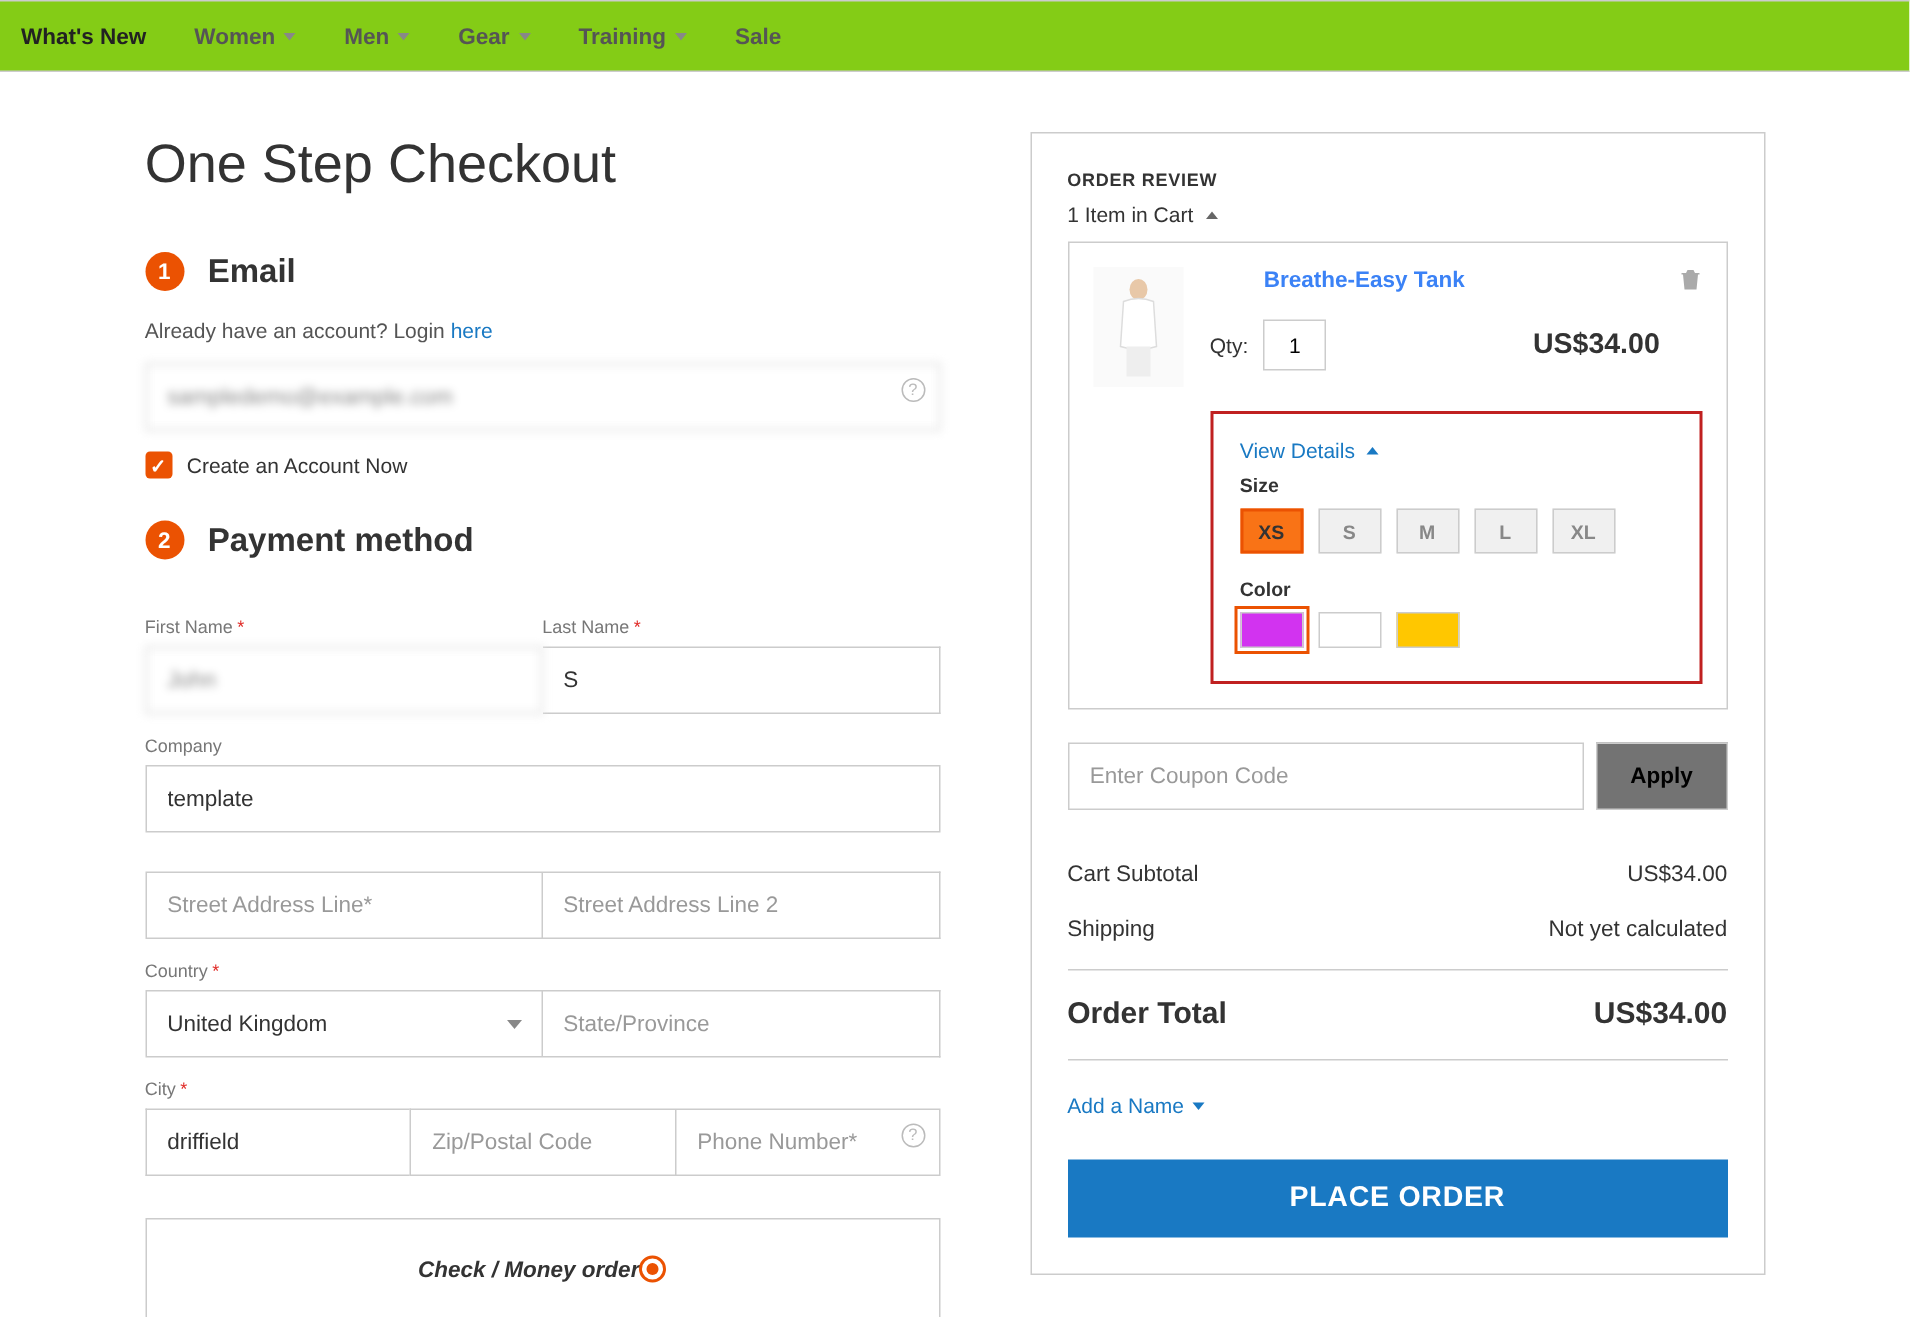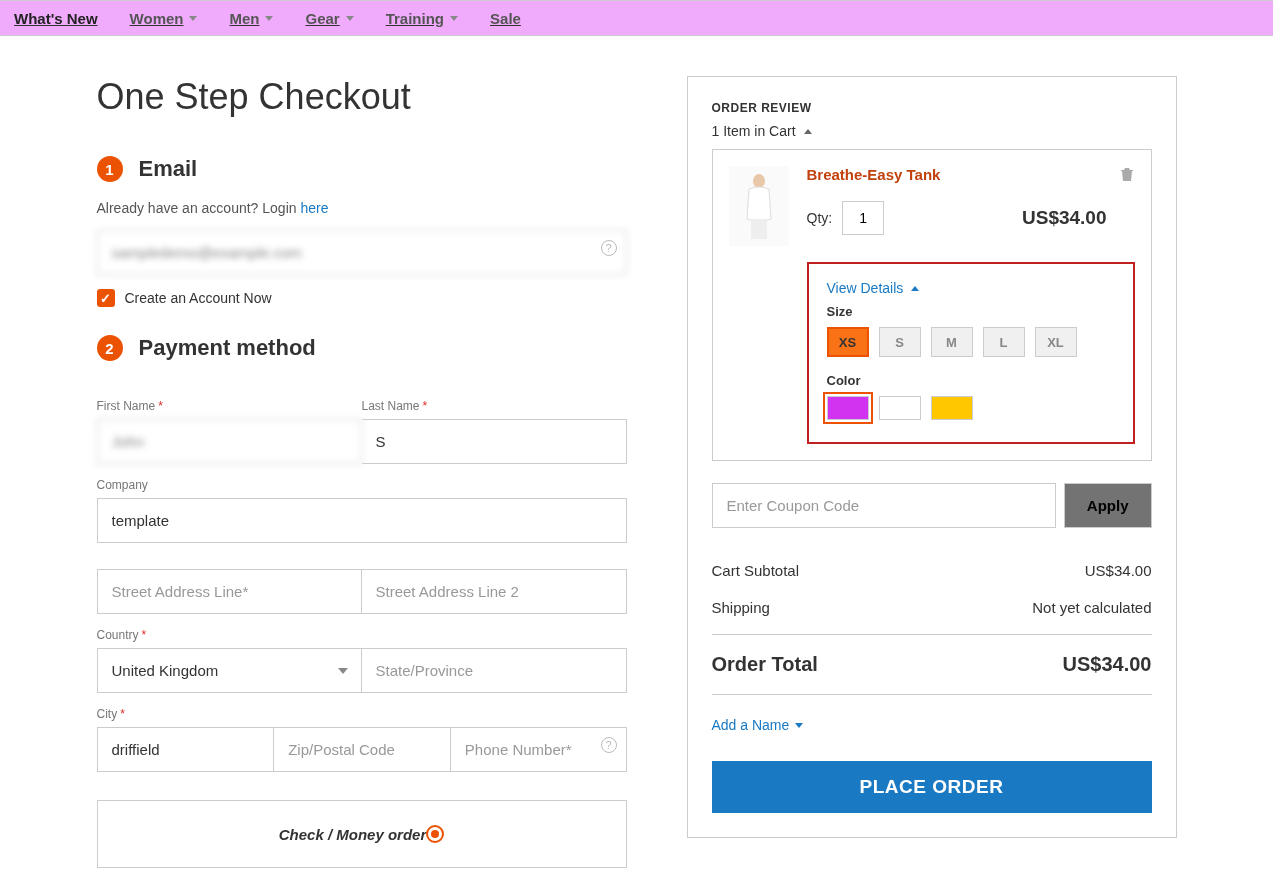--- a/index.html
+++ b/index.html
@@ -1,17 +1,17 @@
 <!DOCTYPE html>
 <html><head>
 <meta charset="utf-8">
 <style>
 * { box-sizing: border-box; margin: 0; padding: 0; }
 body { font-family: -apple-system, BlinkMacSystemFont, "Segoe UI", Helvetica, Arial, sans-serif; color: #333; background: #fff; }
-.topnav { background: #f0abfc; border-top: 1px solid #ccc; border-bottom: 1px solid #ccc; padding: 0 14px; display: flex; align-items: center; height: 36px; text-decoration: underline; }
+.topnav { background: #84cc16; border-top: 1px solid #ccc; border-bottom: 1px solid #ccc; padding: 0 14px; display: flex; align-items: center; height: 48px; }
 .topnav .item { font-size: 15px; font-weight: 600; color: #555; margin-right: 32px; display: flex; align-items: center; cursor: pointer; }
 .topnav .item:first-child { color: #222; }
 .chev-down { margin-left: 6px; width: 0; height: 0; border-left: 4px solid transparent; border-right: 4px solid transparent; border-top: 5px solid #888; }
 .wrap { max-width: 1080px; margin: 0 auto; padding: 40px 0 60px; display: flex; gap: 60px; }
 .left { flex: 1; }
 .right { width: 490px; }
 .title { font-size: 36px; font-weight: 400; color: #333; margin-bottom: 38px; }
 .step { display: flex; align-items: center; margin-bottom: 24px; }
 .step .num { width: 26px; height: 26px; border-radius: 50%; background: #eb5202; color: #fff; font-weight: 700; font-size: 15px; display: flex; align-items: center; justify-content: center; margin-right: 16px; }
 .step .txt { font-size: 22px; font-weight: 600; color: #333; }
@@ -38,21 +38,21 @@
 .radio-outer { width: 18px; height: 18px; border: 2px solid #eb5202; border-radius: 50%; display: flex; align-items: center; justify-content: center; }
 .radio-inner { width: 8px; height: 8px; background: #eb5202; border-radius: 50%; }
 .review { border: 1px solid #ccc; padding: 24px; }
 .review h2 { font-size: 12px; font-weight: 700; letter-spacing: 0.5px; color: #333; margin-bottom: 8px; }
 .cart-sum { font-size: 14px; color: #333; margin-bottom: 10px; display: flex; align-items: center; }
 .chev-up { margin-left: 8px; width: 0; height: 0; border-left: 4px solid transparent; border-right: 4px solid transparent; border-bottom: 5px solid #666; }
 .cart-item { border: 1px solid #ccc; padding: 16px; margin-bottom: 22px; }
 .ci-top { display: flex; align-items: flex-start; }
 .thumb { width: 60px; height: 80px; background: #fafafa; display: flex; align-items: center; justify-content: center; }
 .ci-info { flex: 1; margin-left: 18px; }
-.ci-title { font-size: 15px; font-weight: 600; color: #c2410c; margin-bottom: 18px; }
+.ci-title { font-size: 15px; font-weight: 600; color: #3b82f6; margin-bottom: 18px; margin-left: 36px; }
 .ci-row { display: flex; align-items: center; justify-content: space-between; }
 .qty-line { display: flex; align-items: center; font-size: 14px; }
 .qty-in { width: 42px; border: 1px solid #ccc; padding: 8px 6px; text-align: center; margin-left: 10px; font-size: 14px; }
 .price { font-size: 19px; font-weight: 700; color: #333; }
 .trash { width: 16px; color: #aaa; margin-left: 12px; cursor: pointer; }
 .details-box { border: 2px solid #c02020; margin-top: 16px; margin-left: 78px; padding: 16px 18px 22px; }
 .vd { color: #1979c3; font-size: 14px; display: flex; align-items: center; margin-bottom: 8px; cursor: pointer; }
 .vd .chev-up { border-bottom-color: #1979c3; }
 .attr-label { font-size: 13px; font-weight: 700; margin-bottom: 8px; margin-top: 6px; }
 .swatches { display: flex; gap: 10px; }

